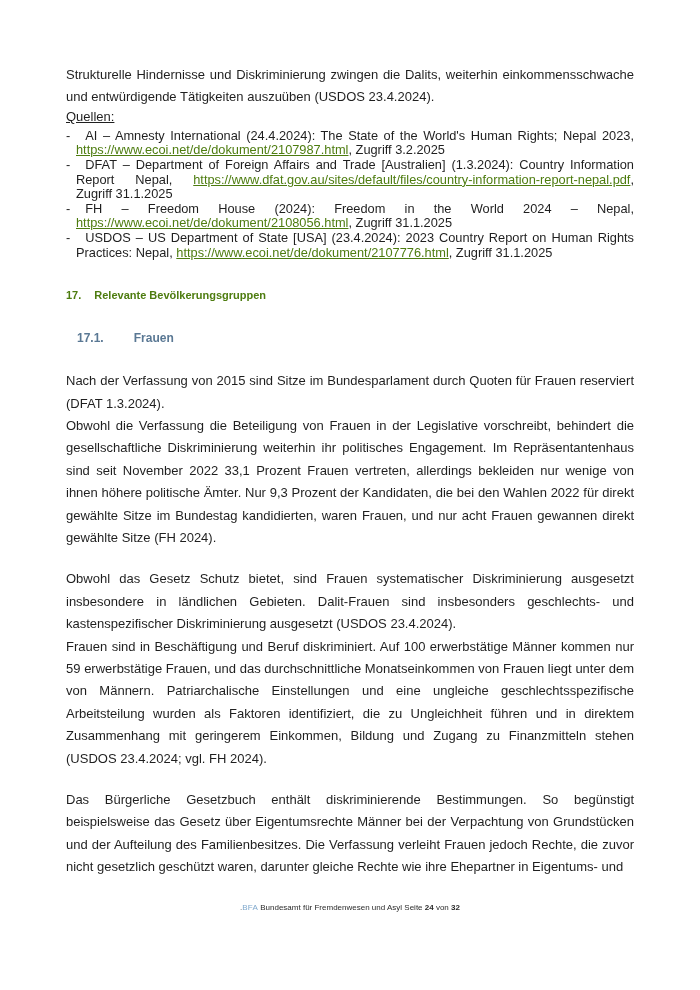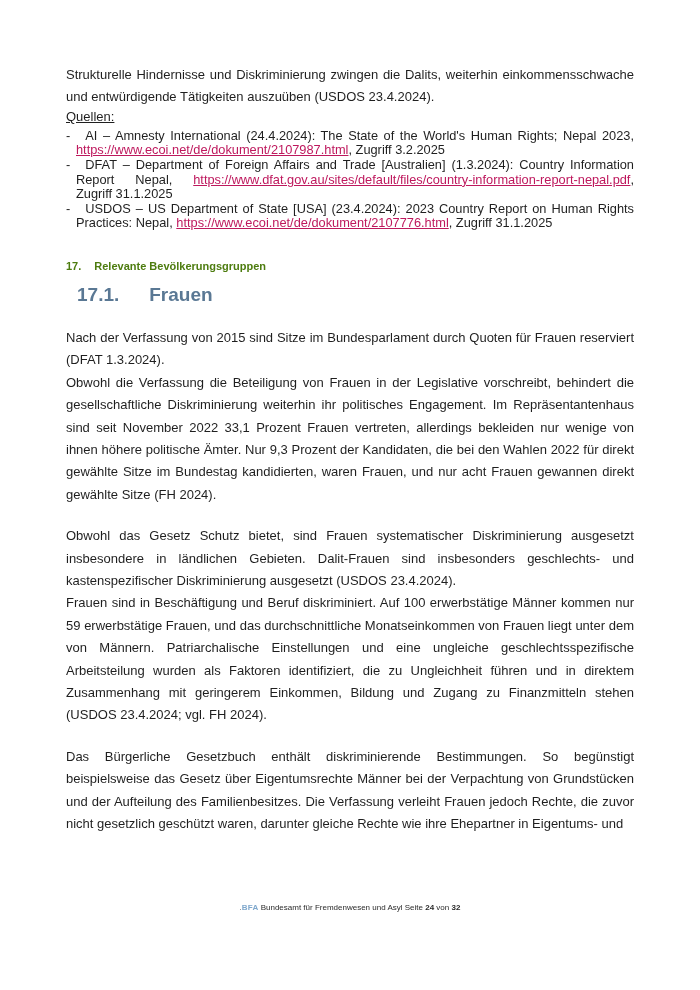--- a/index.html
+++ b/index.html
@@ -39,68 +39,69 @@
   .source-item {
     font-size: 12.8px;
     line-height: 14.6px;
     text-align: justify;
     padding-left: 10px;
     text-indent: -10px;
     color: #1f1f1f;
   }
   .dash { margin-right: 15px; }
   a.link {
-    color: #be185d;
+    color: #4d7c0f;
     text-decoration: underline;
     cursor: pointer;
   }
   .h1 {
     margin-top: 27px;
     font-size: 11px;
     font-weight: bold;
     color: #4d7c0f;
     line-height: 17px;
   }
   .h1 .hnum { margin-right: 13px; }
   .h2 {
-    margin-top: 12px;
+    margin-top: 26px;
     padding-left: 11px;
-    font-size: 19px;
+    font-size: 12px;
     font-weight: bold;
     color: #5a7894;
     line-height: 16px;
   }
   .h2 .hnum { margin-right: 30px; }
   .body-paragraphs { margin-top: 24px; }
   .footer {
     position: absolute;
     left: 0; right: 0;
     top: 903px;
     text-align: center;
     font-size: 8px;
     line-height: 10px;
     color: #2a2a2a;
   }
   .footer .logo-dot { color: #555555; }
-  .footer .logo { color: #7fa8cd; font-weight: bold; letter-spacing: 0.2px; }
+  .footer .logo { color: #7fa8cd; font-weight: normal; letter-spacing: 0.2px; }
   .footer .bold { font-weight: bold; }
 </style>
 </head>
 <body>
 
 <div class="page">
   <div class="content">
 
     <p class="para">Strukturelle Hindernisse und Diskriminierung zwingen die Dalits, weiterhin einkommensschwache und entwürdigende Tätigkeiten auszuüben (USDOS 23.4.2024).</p>
 
     <div class="sources-label">Quellen:</div>
 
     <div class="source-list">
         <div class="source-item"><span class="dash">-</span><span>AI – Amnesty International (24.4.2024): The State of the World's Human Rights; Nepal 2023, </span><a class="link" href="#">https://www.ecoi.net/de/dokument/2107987.html</a><span>, Zugriff 3.2.2025</span></div>
         <div class="source-item"><span class="dash">-</span><span>DFAT – Department of Foreign Affairs and Trade [Australien] (1.3.2024): Country Information Report Nepal, </span><a class="link" href="#">https://www.dfat.gov.au/sites/default/files/country-information-report-nepal.pdf</a><span>, Zugriff 31.1.2025</span></div>
+        <div class="source-item"><span class="dash">-</span><span>FH – Freedom House (2024): Freedom in the World 2024 – Nepal, </span><a class="link" href="#">https://www.ecoi.net/de/dokument/2108056.html</a><span>, Zugriff 31.1.2025</span></div>
         <div class="source-item"><span class="dash">-</span><span>USDOS – US Department of State [USA] (23.4.2024): 2023 Country Report on Human Rights Practices: Nepal, </span><a class="link" href="#">https://www.ecoi.net/de/dokument/2107776.html</a><span>, Zugriff 31.1.2025</span></div>
       </div>
 
     <div class="h1">
       <span class="hnum">17.</span><span>Relevante Bevölkerungsgruppen</span>
     </div>
 
     <div class="h2">
       <span class="hnum">17.1.</span><span>Frauen</span>
     </div>

